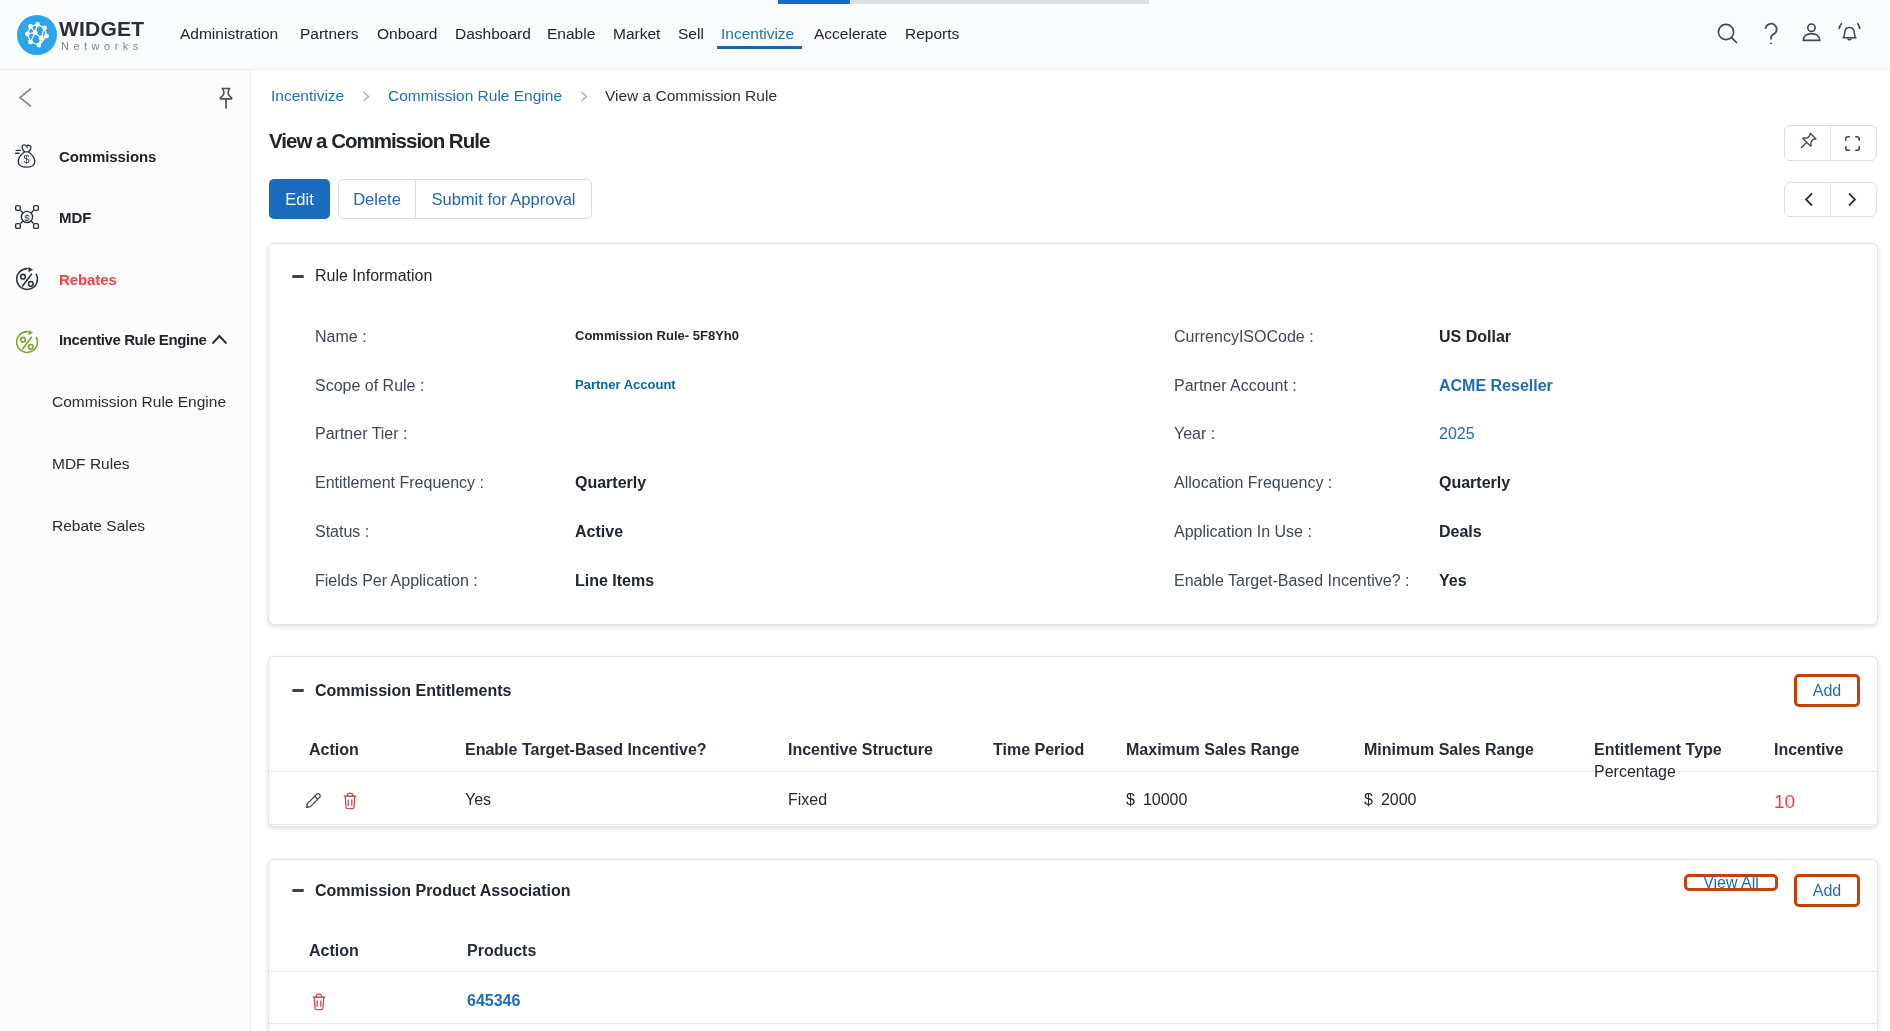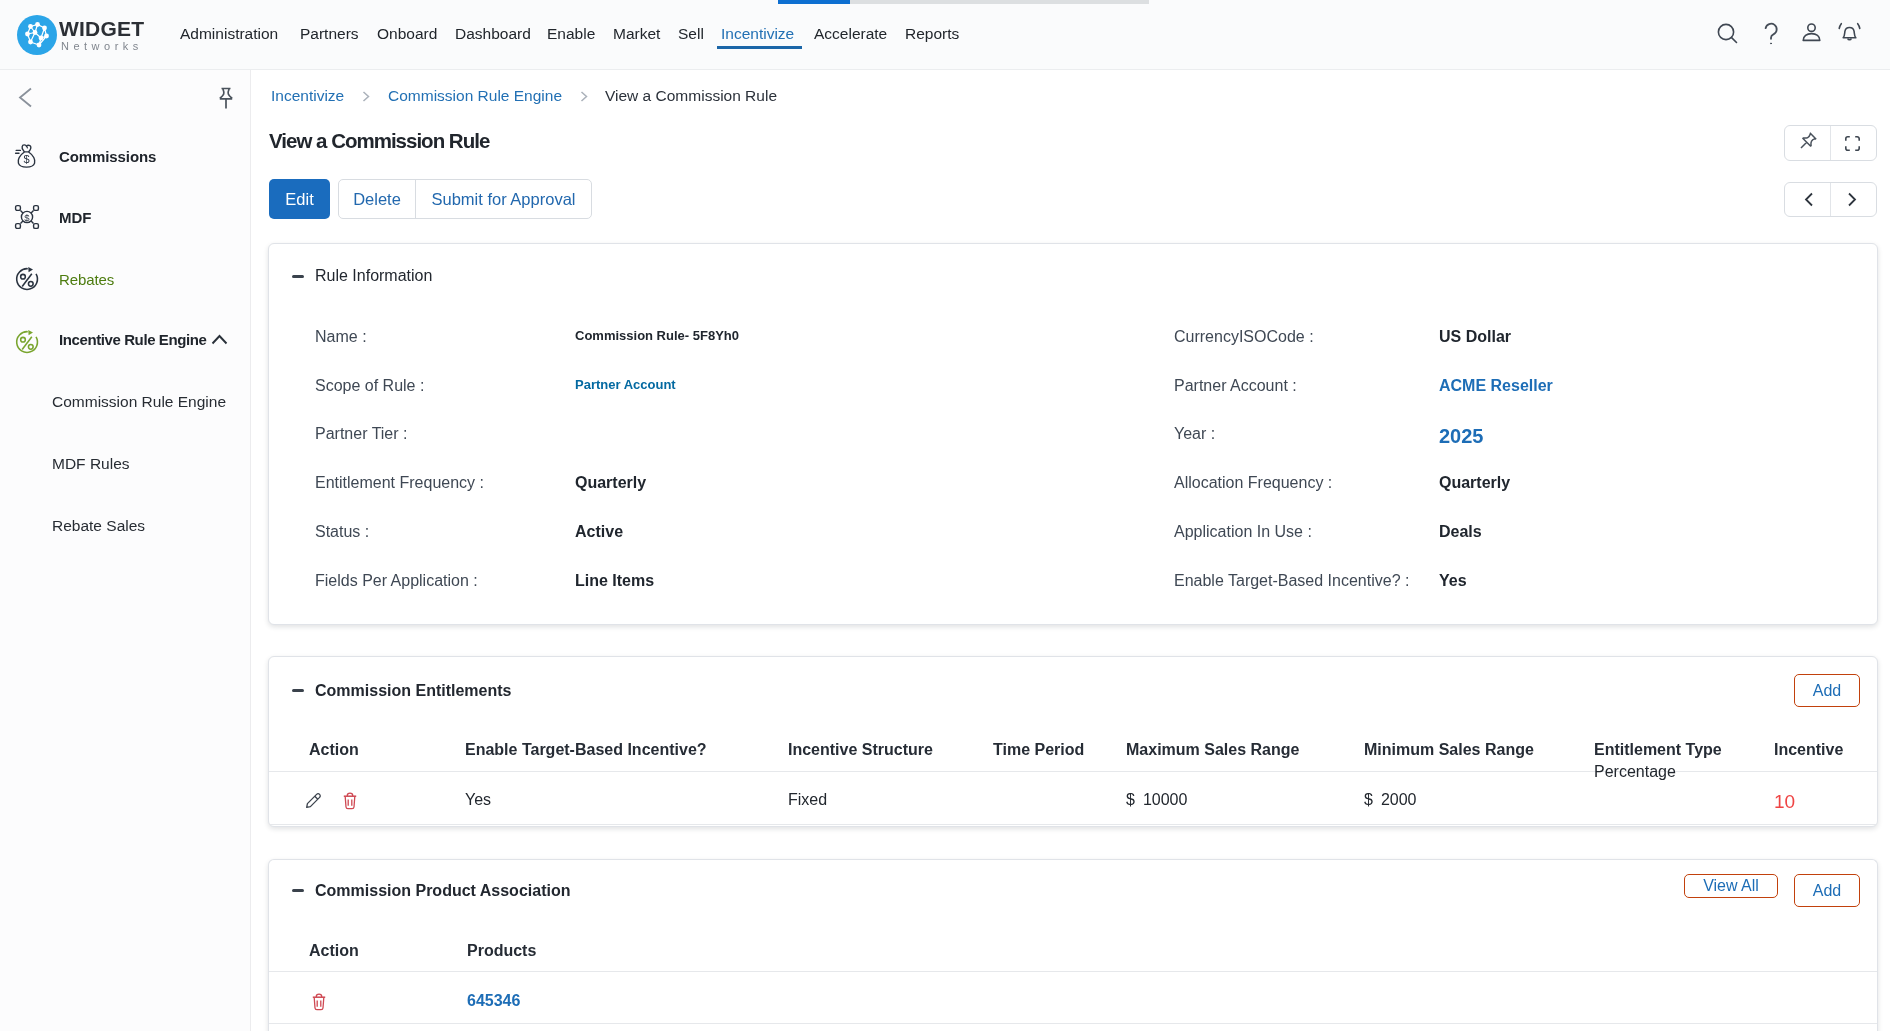--- a/index.html
+++ b/index.html
@@ -2,21 +2,21 @@
 <html><head>
 <meta charset="utf-8">
 <style>
 *{margin:0;padding:0;box-sizing:border-box}
 html,body{width:1890px;height:1031px;overflow:hidden}
 body{font-family:"Liberation Sans",sans-serif;background:#fff;position:relative}
 .t{position:absolute;white-space:nowrap}
 .card{position:absolute;background:#fff;border:1px solid #e0e3e8;border-radius:6px;box-shadow:0 2px 5px rgba(25,30,36,.13)}
 .dash{position:absolute;width:12px;height:2.6px;background:#3a424c;border-radius:2px}
 .hline{position:absolute;height:1px;background:#e6e8eb}
-.btn{position:absolute;background:#fff;border:1px solid #c2410c;border-radius:5px;color:#1d6db6;font-size:16px;display:flex;align-items:center;justify-content:center}
+.btn{position:absolute;background:#fff;border:3px solid #c2410c;border-radius:5px;color:#1d6db6;font-size:16px;display:flex;align-items:center;justify-content:center}
 svg{position:absolute;display:block}
 </style>
 </head>
 <body>
 
 <div style="position:absolute;left:0;top:0;width:1890px;height:70px;background:#fafbfc;border-bottom:1px solid #ebedef"></div>
 
 <div style="position:absolute;left:778px;top:0;width:371px;height:4px;background:#dcdfe1"></div>
 <div style="position:absolute;left:778px;top:0;width:72px;height:4px;background:#0d6fd1"></div>
 
@@ -100,21 +100,21 @@
 </svg>
 <div class="t" style="left:59px;top:209px;font-size:15px;letter-spacing:-0.1px;font-weight:600;color:#20252c">MDF</div>
 
 <svg style="left:13px;top:265px" width="28" height="29" viewBox="0 0 25 26" fill="none" stroke="#2a3340" stroke-width="1.4">
  <path d="M13.2 3.3 A9.3 9.3 0 1 0 20.6 7.9"></path>
  <path d="M13.6 1.7 L17.9 4.0 L13.9 6.5 Z" fill="#2a3340" stroke="none"></path>
  <circle cx="8.9" cy="10.5" r="2.1"></circle>
  <circle cx="15.9" cy="16.9" r="2.1"></circle>
  <path d="M16.8 7.8 l-8.6 11.5"></path>
 </svg>
-<div class="t" style="left:59px;top:271px;font-size:15px;letter-spacing:-0.1px;font-weight:400;color:#4d7c0f">Rebates</div>
+<div class="t" style="left:59px;top:271px;font-size:15px;letter-spacing:-0.1px;font-weight:700;color:#ef4444">Rebates</div>
 
 <svg style="left:13px;top:328px" width="28" height="29" viewBox="0 0 25 26" fill="none" stroke="#7aa52f" stroke-width="1.4">
  <path d="M13.2 3.3 A9.3 9.3 0 1 0 20.6 7.9"></path>
  <path d="M13.6 1.7 L17.9 4.0 L13.9 6.5 Z" fill="#7aa52f" stroke="none"></path>
  <circle cx="8.9" cy="10.5" r="2.1"></circle>
  <circle cx="15.9" cy="16.9" r="2.1"></circle>
  <path d="M16.8 7.8 l-8.6 11.5"></path>
 </svg>
 <div class="t" style="left:59px;top:331px;font-size:15px;letter-spacing:-0.4px;font-weight:600;color:#20252c">Incentive Rule Engine</div>
 <svg style="left:210px;top:333px" width="19" height="13" viewBox="0 0 19 13" fill="none" stroke="#2a313a" stroke-width="1.9">
@@ -174,21 +174,21 @@
 <div class="t" style="left:1174px;top:328px;font-size:16px;color:#3f4854">CurrencyISOCode :</div>
 <div class="t" style="left:1439px;top:328px;font-size:16px;font-weight:600;color:#20262e">US Dollar</div>
 
 <div class="t" style="left:315px;top:377px;font-size:16px;color:#3f4854">Scope of Rule :</div>
 <div class="t" style="left:575px;top:377px;font-size:13px;font-weight:600;color:#0369a1">Partner Account</div>
 <div class="t" style="left:1174px;top:377px;font-size:16px;color:#3f4854">Partner Account :</div>
 <div class="t" style="left:1439px;top:377px;font-size:16px;font-weight:600;color:#1d6db6">ACME Reseller</div>
 
 <div class="t" style="left:315px;top:425px;font-size:16px;color:#3f4854">Partner Tier :</div>
 <div class="t" style="left:1174px;top:425px;font-size:16px;color:#3f4854">Year :</div>
-<div class="t" style="left:1439px;top:425px;font-size:20px;font-weight:700;color:#1d6db6">2025</div>
+<div class="t" style="left:1439px;top:425px;font-size:16px;font-weight:400;color:#1d6db6">2025</div>
 
 <div class="t" style="left:315px;top:474px;font-size:16px;color:#3f4854">Entitlement Frequency :</div>
 <div class="t" style="left:575px;top:474px;font-size:16px;font-weight:600;color:#20262e">Quarterly</div>
 <div class="t" style="left:1174px;top:474px;font-size:16px;color:#3f4854">Allocation Frequency :</div>
 <div class="t" style="left:1439px;top:474px;font-size:16px;font-weight:600;color:#20262e">Quarterly</div>
 
 <div class="t" style="left:315px;top:523px;font-size:16px;color:#3f4854">Status :</div>
 <div class="t" style="left:575px;top:523px;font-size:16px;font-weight:600;color:#20262e">Active</div>
 <div class="t" style="left:1174px;top:523px;font-size:16px;color:#3f4854">Application In Use :</div>
 <div class="t" style="left:1439px;top:523px;font-size:16px;font-weight:600;color:#20262e">Deals</div>
@@ -227,21 +227,21 @@
 <div class="t" style="left:788px;top:791px;font-size:16px;color:#22272e">Fixed</div>
 <div class="t" style="left:1126px;top:791px;font-size:16px;color:#22272e">$ 10000</div>
 <div class="t" style="left:1364px;top:791px;font-size:16px;color:#22272e">$ 2000</div>
 <div class="t" style="left:1594px;top:763px;font-size:16px;color:#22272e">Percentage</div>
 <div class="t" style="left:1774px;top:791px;font-size:19px;color:#ef4444">10</div>
 <div class="hline" style="left:269px;top:824px;width:1608px"></div>
 
 <div class="card" style="left:268px;top:859px;width:1610px;height:200px;border-bottom:none"></div>
 <div class="dash" style="left:292px;top:889px"></div>
 <div class="t" style="left:315px;top:882px;font-size:16px;font-weight:600;color:#22272f">Commission Product Association</div>
-<div class="btn" style="left:1684px;top:874px;width:94px;height:24px">View All</div>
+<div class="btn" style="left:1684px;top:874px;width:94px;height:17px">View All</div>
 <div class="btn" style="left:1794px;top:874px;width:66px;height:33px">Add</div>
 
 <div class="t" style="left:309px;top:942px;font-size:16px;font-weight:600;color:#262c35">Action</div>
 <div class="t" style="left:467px;top:942px;font-size:16px;font-weight:600;color:#262c35">Products</div>
 <div class="hline" style="left:269px;top:971px;width:1608px"></div>
 
 <svg style="left:311px;top:993px" width="16" height="18" viewBox="0 0 16 18" fill="none" stroke="#cf4852" stroke-width="1.3">
  <path d="M1.8 4.2 h12.4" stroke-width="1.5"></path>
  <path d="M5.3 4 v-.6 a2.7 2.2 0 0 1 5.4 0 V4"></path>
  <path d="M3.2 4.5 l.8 10.5 a1.9 1.9 0 0 0 1.9 1.7 h4.2 a1.9 1.9 0 0 0 1.9 -1.7 l.8-10.5"></path>

